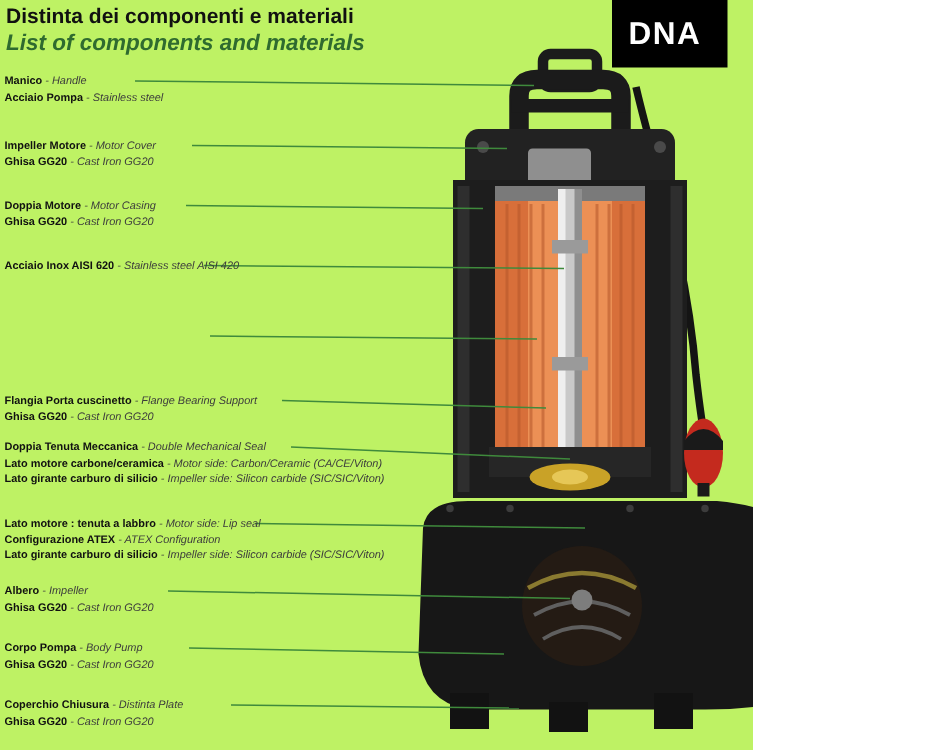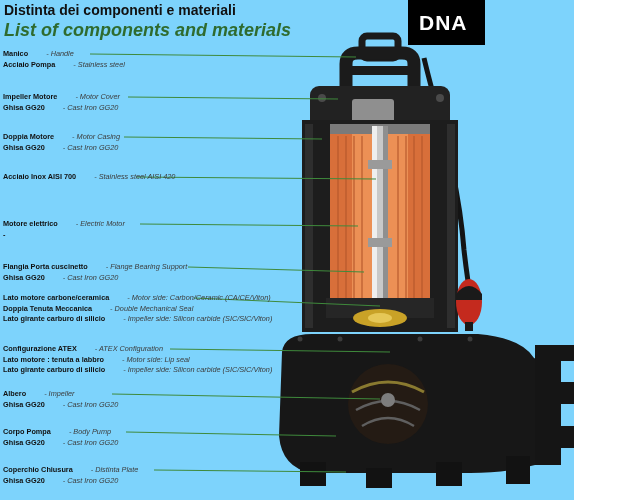--- a/index.html
+++ b/index.html
@@ -1,32 +1,32 @@
 <!DOCTYPE html>
 <html><head>
 <meta charset="utf-8">
 <style>
   html,body { margin:0; padding:0; background:#fff; }
   .page {
-    position:relative; width:574px; height:500px; background:#7dd3fc;
+    position:relative; width:502px; height:500px; background:#bef264;
     font-family:"Liberation Sans", sans-serif; overflow:hidden;text-decoration:underline;
   }
   .header { position:absolute; left:4px; top:2px; z-index:3; }
   .title  { margin:0; font-size:14px; font-weight:bold; color:#111; letter-spacing:0; }
-  .subtitle { margin:2px 0 12px 0; font-size:18px; font-weight:bold; font-style:italic; color:#2f6b2f; }
+  .subtitle { margin:2px 0 12px 0; font-size:15px; font-weight:bold; font-style:italic; color:#2f6b2f; }
   .badge {
     position:absolute; left:408px; top:0; width:77px; height:45px; background:#000;
     color:#fff; font-weight:bold; font-size:21px; display:flex; align-items:center;
     padding-left:11px; box-sizing:border-box; z-index:4; letter-spacing:1px;
   }
   .art { position:absolute; left:0; top:0; z-index:1; pointer-events:none; }
   .comp { position:absolute; left:3px; white-space:nowrap; z-index:2; }
   .comp .line { font-size:7.3px; line-height:10.5px; color:#111; }
   .comp .it { font-weight:bold; color:#111; }
-  .comp .en { font-style:italic; color:#3c3c3c;margin-left:16px; }
+  .comp .en { font-style:italic; color:#3c3c3c; }
 </style>
 </head>
 <body>
 
 <div class="page">
 
   <div class="header">
     <h1 class="title">Distinta dei componenti e materiali</h1>
     <h2 class="subtitle">List of components and materials</h2>
   </div>
@@ -145,42 +145,38 @@
     <div class="line"><span class="it">Impeller Motore</span> <span class="en">- Motor Cover</span></div>
     <div class="line"><span class="it">Ghisa GG20</span> <span class="en">- Cast Iron GG20</span></div>
   </div>
 
   <div class="comp" style="top:132px">
     <div class="line"><span class="it">Doppia Motore</span> <span class="en">- Motor Casing</span></div>
     <div class="line"><span class="it">Ghisa GG20</span> <span class="en">- Cast Iron GG20</span></div>
   </div>
 
   <div class="comp" style="top:172px">
-    <div class="line"><span class="it">Acciaio Inox AISI 700</span> <span class="en">- Stainless steel AISI 420</span></div>
+    <div class="line"><span class="it">Acciaio Inox AISI 620</span> <span class="en">- Stainless steel AISI 420</span></div>
   </div>
 
-  <div class="comp" style="top:219px">
-    <div class="line"><span class="it">Motore elettrico</span> <span class="en">- Electric Motor</span></div>
-    <div class="line"><span class="it">-</span> <span class="en"></span></div>
-  </div>
 
   <div class="comp" style="top:262px">
     <div class="line"><span class="it">Flangia Porta cuscinetto</span> <span class="en">- Flange Bearing Support</span></div>
     <div class="line"><span class="it">Ghisa GG20</span> <span class="en">- Cast Iron GG20</span></div>
   </div>
 
   <div class="comp" style="top:293px">
+    <div class="line"><span class="it">Doppia Tenuta Meccanica</span> <span class="en">- Double Mechanical Seal</span></div>
     <div class="line"><span class="it">Lato motore carbone/ceramica</span> <span class="en">- Motor side: Carbon/Ceramic (CA/CE/Viton)</span></div>
-    <div class="line"><span class="it">Doppia Tenuta Meccanica</span> <span class="en">- Double Mechanical Seal</span></div>
     <div class="line"><span class="it">Lato girante carburo di silicio</span> <span class="en">- Impeller side: Silicon carbide (SIC/SIC/Viton)</span></div>
   </div>
 
   <div class="comp" style="top:344px">
+    <div class="line"><span class="it">Lato motore : tenuta a labbro</span> <span class="en">- Motor side: Lip seal</span></div>
     <div class="line"><span class="it">Configurazione ATEX</span> <span class="en">- ATEX Configuration</span></div>
-    <div class="line"><span class="it">Lato motore : tenuta a labbro</span> <span class="en">- Motor side: Lip seal</span></div>
     <div class="line"><span class="it">Lato girante carburo di silicio</span> <span class="en">- Impeller side: Silicon carbide (SIC/SIC/Viton)</span></div>
   </div>
 
   <div class="comp" style="top:389px">
     <div class="line"><span class="it">Albero</span> <span class="en">- Impeller</span></div>
     <div class="line"><span class="it">Ghisa GG20</span> <span class="en">- Cast Iron GG20</span></div>
   </div>
 
   <div class="comp" style="top:427px">
     <div class="line"><span class="it">Corpo Pompa</span> <span class="en">- Body Pump</span></div>

